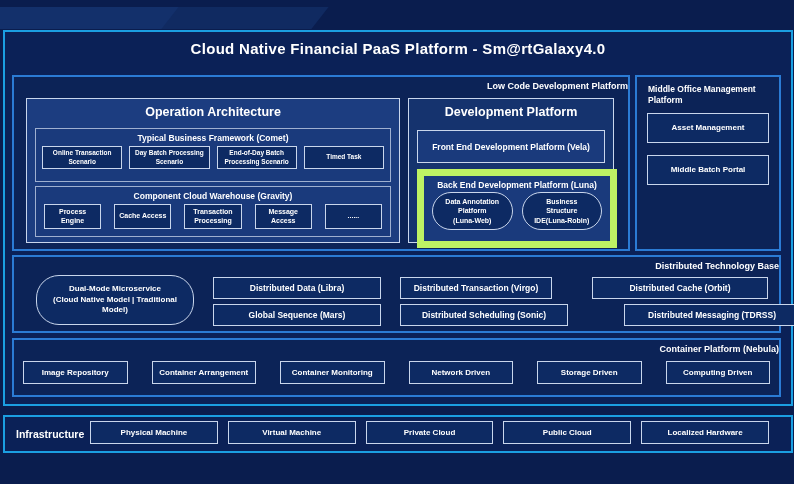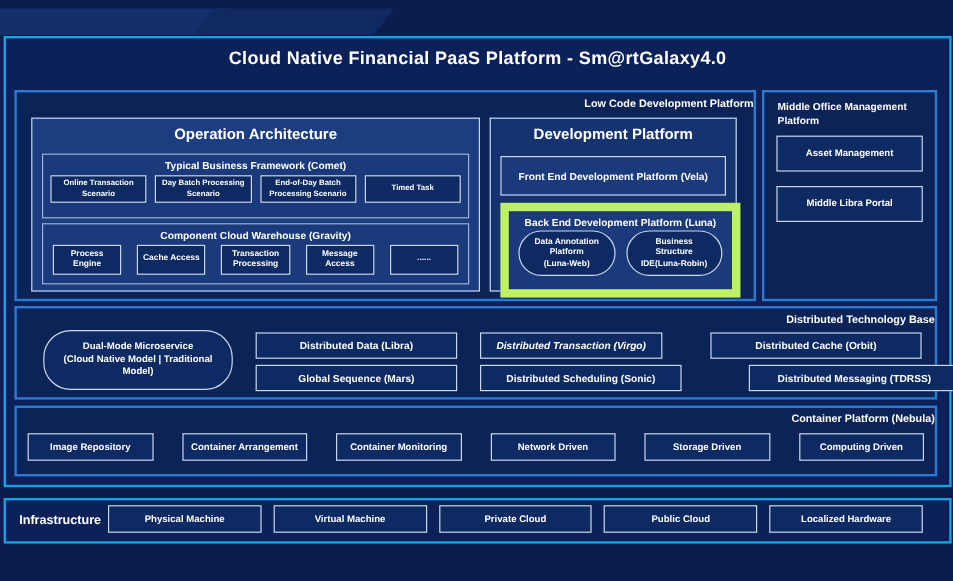--- a/index.html
+++ b/index.html
@@ -66,21 +66,21 @@
   .be-row .leaf{flex:1;height:38px;font-size:7px;line-height:1.3;padding:0 2px;}
 
   .mo-label{font-size:8.5px;font-weight:bold;padding:7px 0 0 11px;line-height:1.35;width:110px;}
   .mo-items{padding:6px 10px 0 10px;display:flex;flex-direction:column;gap:12px;}
   .mo-items .leaf{height:30px;font-size:8px;}
 
   .dt-leaf{position:absolute;font-size:8.5px;}
   .dual-mode{left:22px;top:18px;width:158px;height:50px;font-size:8px;line-height:1.35;}
   .dt-c1r1{left:199px;top:20px;width:168px;height:22px;}
   .dt-c1r2{left:199px;top:47px;width:168px;height:22px;}
-  .dt-c2r1{left:386px;top:20px;width:152px;height:22px;font-style:italic;}
+  .dt-c2r1{left:386px;top:20px;width:152px;height:22px;}
   .dt-c2r2{left:386px;top:47px;width:168px;height:22px;}
   .dt-c3r1{left:578px;top:20px;width:176px;height:22px;}
   .dt-c3r2{left:578px;top:47px;width:176px;height:22px;margin-left:32px;}
 
   .cp-row{display:flex;gap:24px;padding:7px 9px 0 9px;}
   .cp-row .leaf{flex:1;height:23px;font-size:8px;}
 
   .infra-label{position:absolute;left:11px;top:0;height:100%;display:flex;align-items:center;
                font-size:10.5px;font-weight:bold;}
   .infra-row{position:absolute;left:85px;right:22px;top:4px;display:flex;gap:10px;}
@@ -137,21 +137,21 @@
 IDE(Luna-Robin)</div>
         </div>
       </div>
     </div>
   </div>
 
   <div class="frame-blue middle-office">
     <div class="mo-label">Middle Office Management Platform</div>
     <div class="mo-items">
       <div class="leaf">Asset Management</div>
-      <div class="leaf">Middle Libra Portal</div>
+      <div class="leaf">Middle Batch Portal</div>
     </div>
   </div>
 
   <div class="frame-blue distributed">
     <div class="sec-label">Distributed Technology Base</div>
     <div class="leaf multiline dt-leaf dual-mode">Dual-Mode Microservice
 (Cloud Native Model | Traditional
 Model)</div>
     <div class="leaf dt-leaf dt-c1r1">Distributed Data (Libra)</div>
     <div class="leaf dt-leaf dt-c1r2">Global Sequence (Mars)</div>

